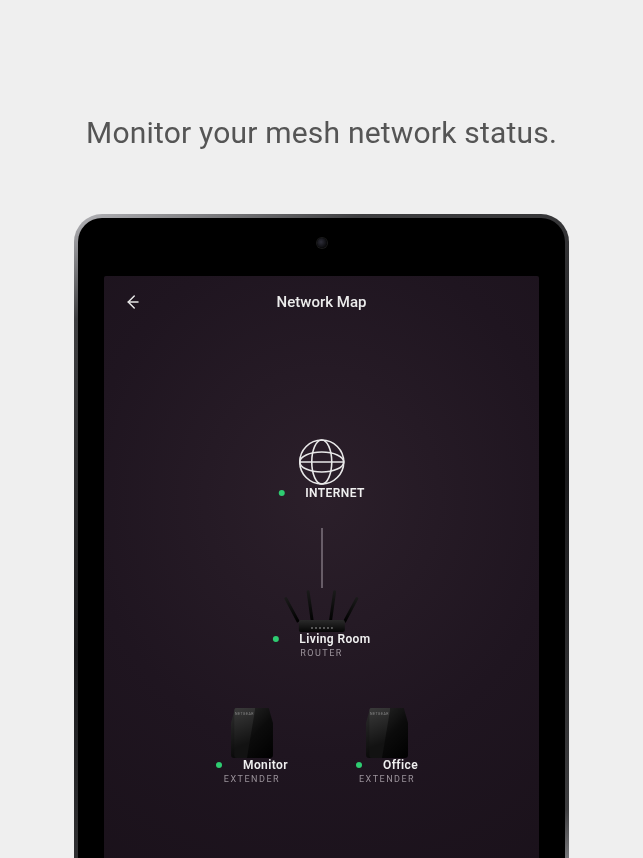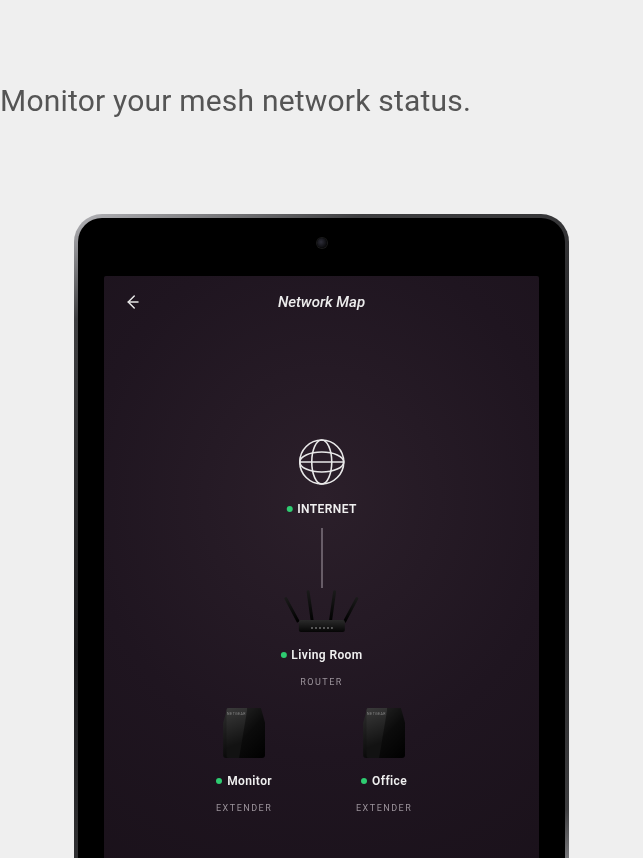--- a/index.html
+++ b/index.html
@@ -5,25 +5,26 @@
   * { margin: 0; padding: 0; box-sizing: border-box; }
   html, body { width: 643px; height: 858px; }
   body {
     background: #efefef;
     font-family: -apple-system, BlinkMacSystemFont, "Segoe UI", Roboto, Helvetica, Arial, sans-serif;
     overflow: hidden;
     position: relative;
   }
 
   .promo-caption {
+    text-align: center;
     color: #555;
     font-size: 30px;
     font-weight: 400;
     letter-spacing: 0.2px;
-    padding-top: 82px;
+    padding-top: 114px;
     line-height: 1.25;
   }
 
   
   .tablet-wrap {
     position: absolute;
     left: 74px;
     top: 214px;
     width: 495px;
     height: 700px; 
@@ -69,58 +70,57 @@
     left: 16px; top: 50%; transform: translateY(-50%);
     width: 24px; height: 24px;
     display: flex; align-items: center; justify-content: center;
     cursor: pointer;
   }
   .back-btn svg { stroke: #e6e6e6; }
   .app-title {
     font-size: 15px;
     color: #ececec;
     font-weight: 500;
-    font-style: italic;
   }
 
   .map {
     position: relative;
     width: 100%;
     height: 560px;
   }
 
   .node {
     position: absolute;
     display: flex;
     flex-direction: column;
     align-items: center;
     text-align: center;
   }
   .node-label-row {
     display: flex;
     align-items: center;
-    gap: 5px;
-    margin-top: 16px;
+    gap: 21px;
+    margin-top: 0;
   }
   .status-dot {
     width: 6px; height: 6px; border-radius: 50%;
     background: #2ecc71;
     flex-shrink: 0;
   }
   .node-name {
     font-size: 12px;
     font-weight: 600;
     color: #f0f0f0;
     letter-spacing: 0.4px;
   }
   .node-role {
     font-size: 9px;
     color: #9b939b;
     letter-spacing: 1.5px;
-    margin-top: 15px;
+    margin-top: 2px;
   }
 
   
   .node-internet { top: 110px; left: 50%; transform: translateX(-50%); }
   .globe { width: 48px; height: 48px; }
   .globe circle, .globe ellipse, .globe line { stroke:#e8e8e8; stroke-width:1.6; fill:none; }
 
   
   .vline {
     position: absolute;

